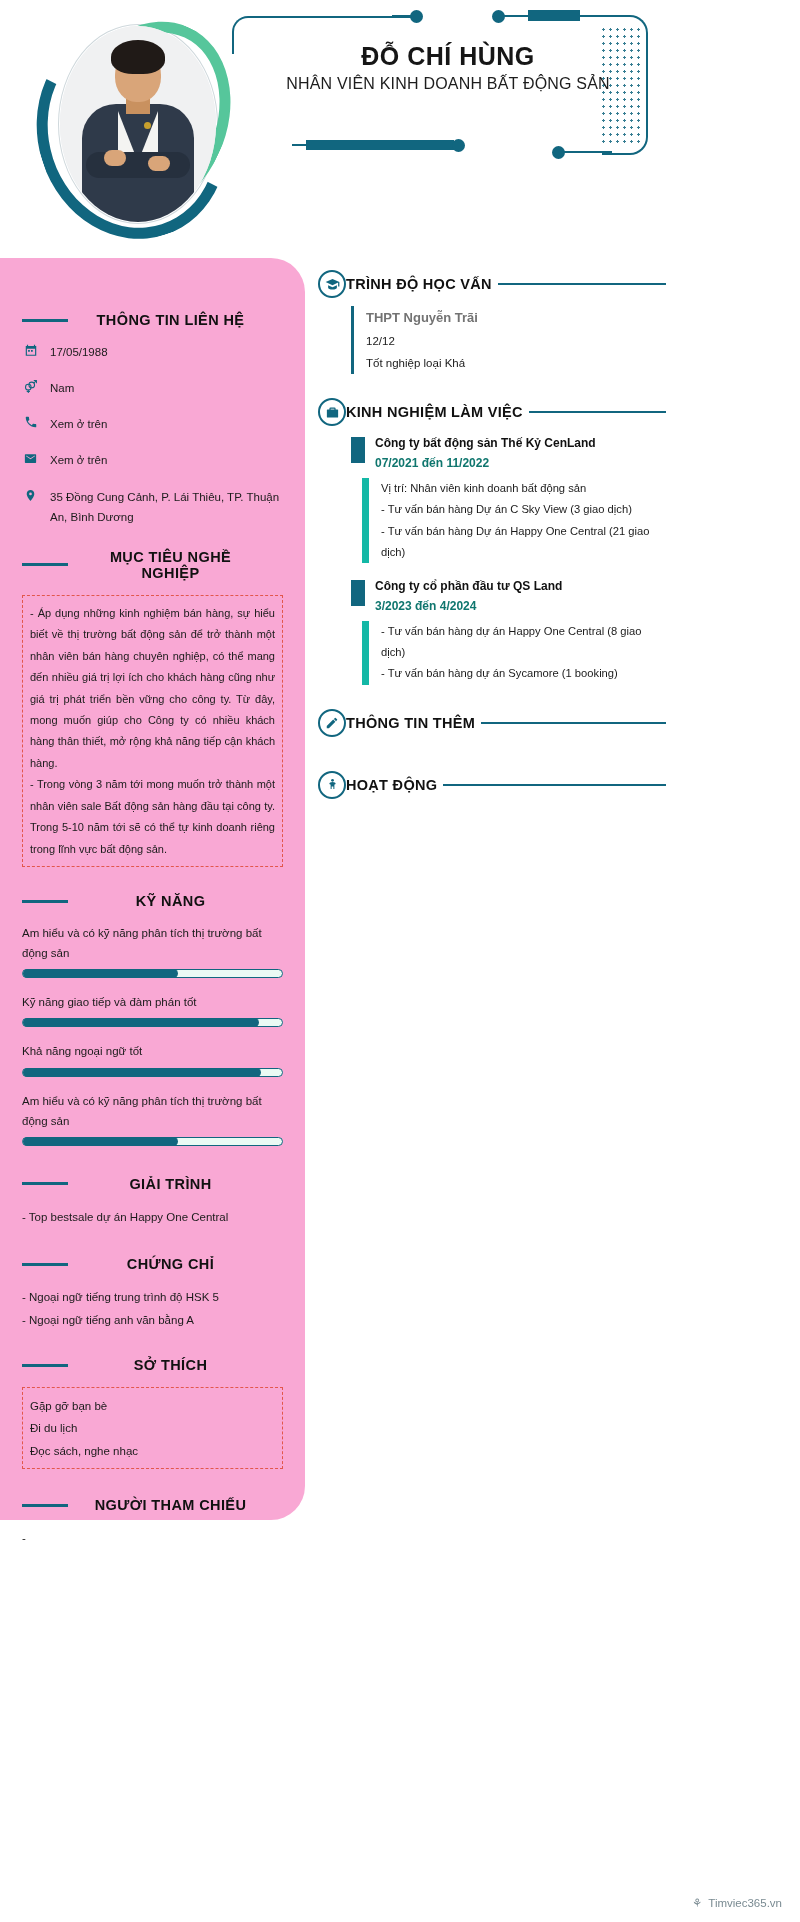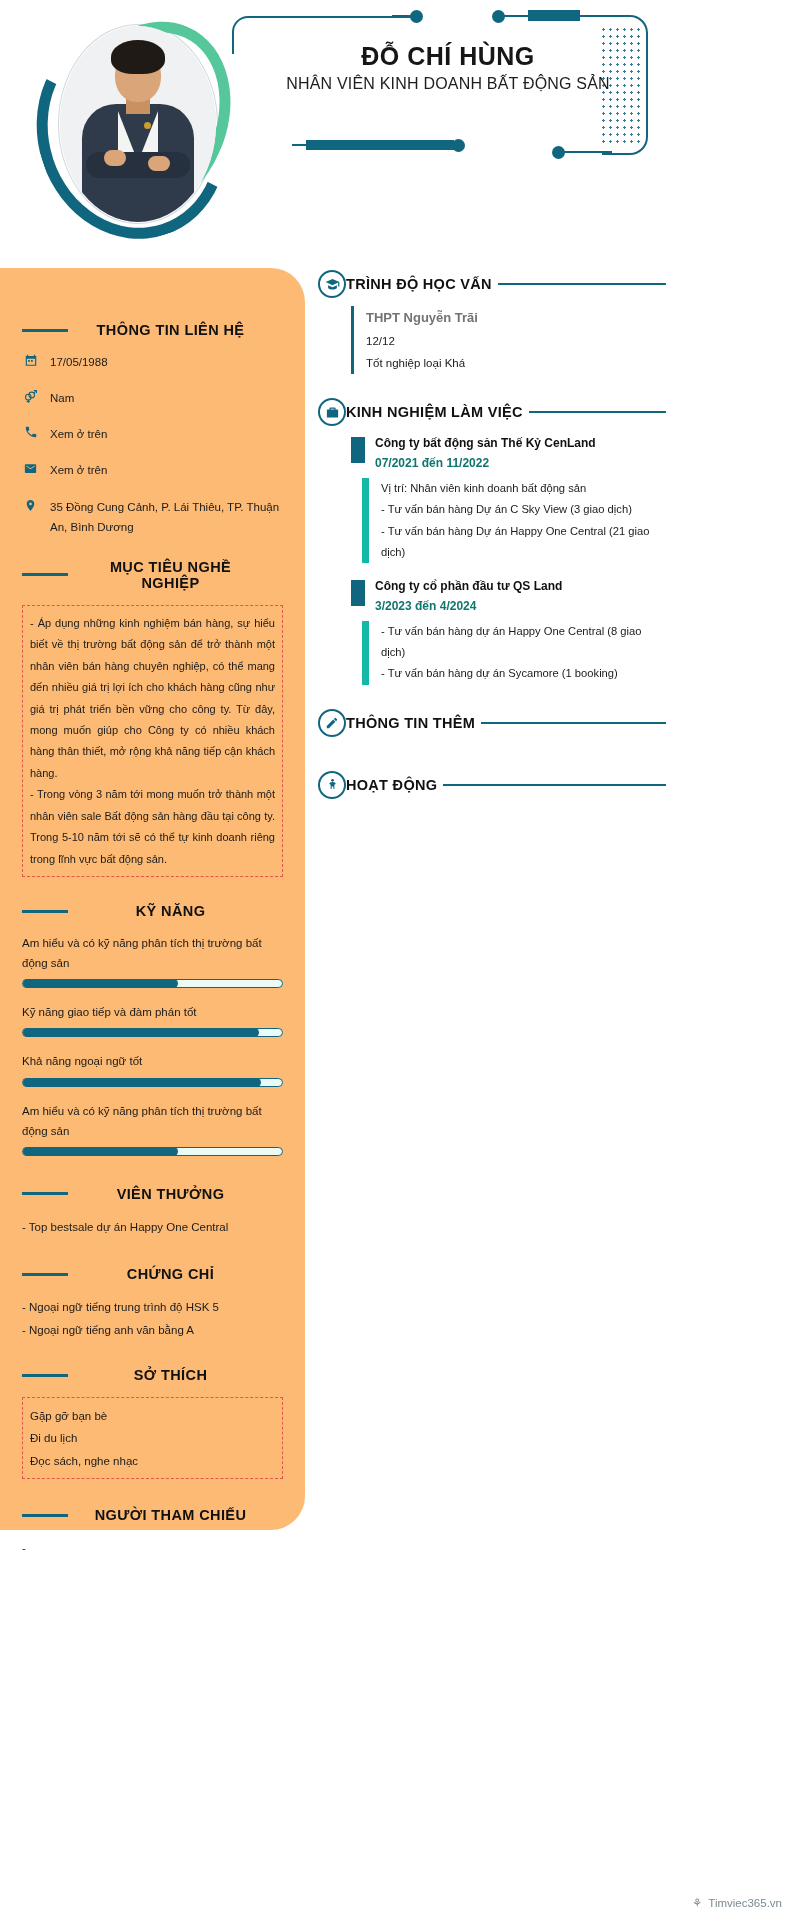--- a/index.html
+++ b/index.html
@@ -80,22 +80,22 @@
              background-image: radial-gradient(#11667f 1.1px, transparent 1.2px);
              background-size: 7px 7px; }
   .h-dot3  { left:452px; top:139px; width:13px; height:13px; border-radius:50%; background:#11667f; }
   .h-bar2  { left:306px; top:140px; width:148px; height:10px; background:#11667f; }
   .h-line4 { left:292px; top:144px; width:18px; height:2px; background:#11667f; }
   .h-dot4  { left:552px; top:146px; width:13px; height:13px; border-radius:50%; background:#11667f; }
   .h-line5 { left:562px; top:151px; width:50px; height:2px; background:#11667f; }
 
   
   .left {
-    position:absolute; left:0; top:268px; width:305px; height:1262px;
-    background:#fdba74; border-radius: 0 34px 34px 0;
+    position:absolute; left:0; top:258px; width:305px; height:1262px;
+    background:#f9a8d4; border-radius: 0 34px 34px 0;
     padding: 28px 22px 18px 22px;
   }
   .sec-head { display:flex; align-items:center; justify-content:flex-end; gap:12px;
               margin-bottom:14px; }
   .sec-head .dash { width:46px; height:3px; background:#11667f; margin-right:auto; }
   .sec-head .title { font-size:14.5px; font-weight:bold; color:#111; letter-spacing:.4px;
                      text-align:center; flex:1; margin-right:22px;}
   .sec-top { margin-top:26px; }
 
   .contact-row { display:flex; align-items:flex-start; gap:11px; margin-bottom:16px; }
@@ -280,21 +280,21 @@
         <div class="skill-label">Am hiểu và có kỹ năng phân tích thị trường bất động sản</div>
         <div class="track">
           <div class="fill" style="width: 60%;"></div>
         </div>
       </div>
     </div>
 
     <div style="margin-top:30px">
       <div class="sec-head">
         <span class="dash"></span>
-        <span class="title">VIÊN THƯỞNG</span>
+        <span class="title">GIẢI TRÌNH</span>
       </div>
       <div class="li">- Top bestsale dự án Happy One Central</div>
     </div>
 
     <div style="margin-top:28px">
       <div class="sec-head">
         <span class="dash"></span>
         <span class="title">CHỨNG CHỈ</span>
       </div>
       <div class="li">- Ngoại ngữ tiếng trung trình độ HSK 5</div>

